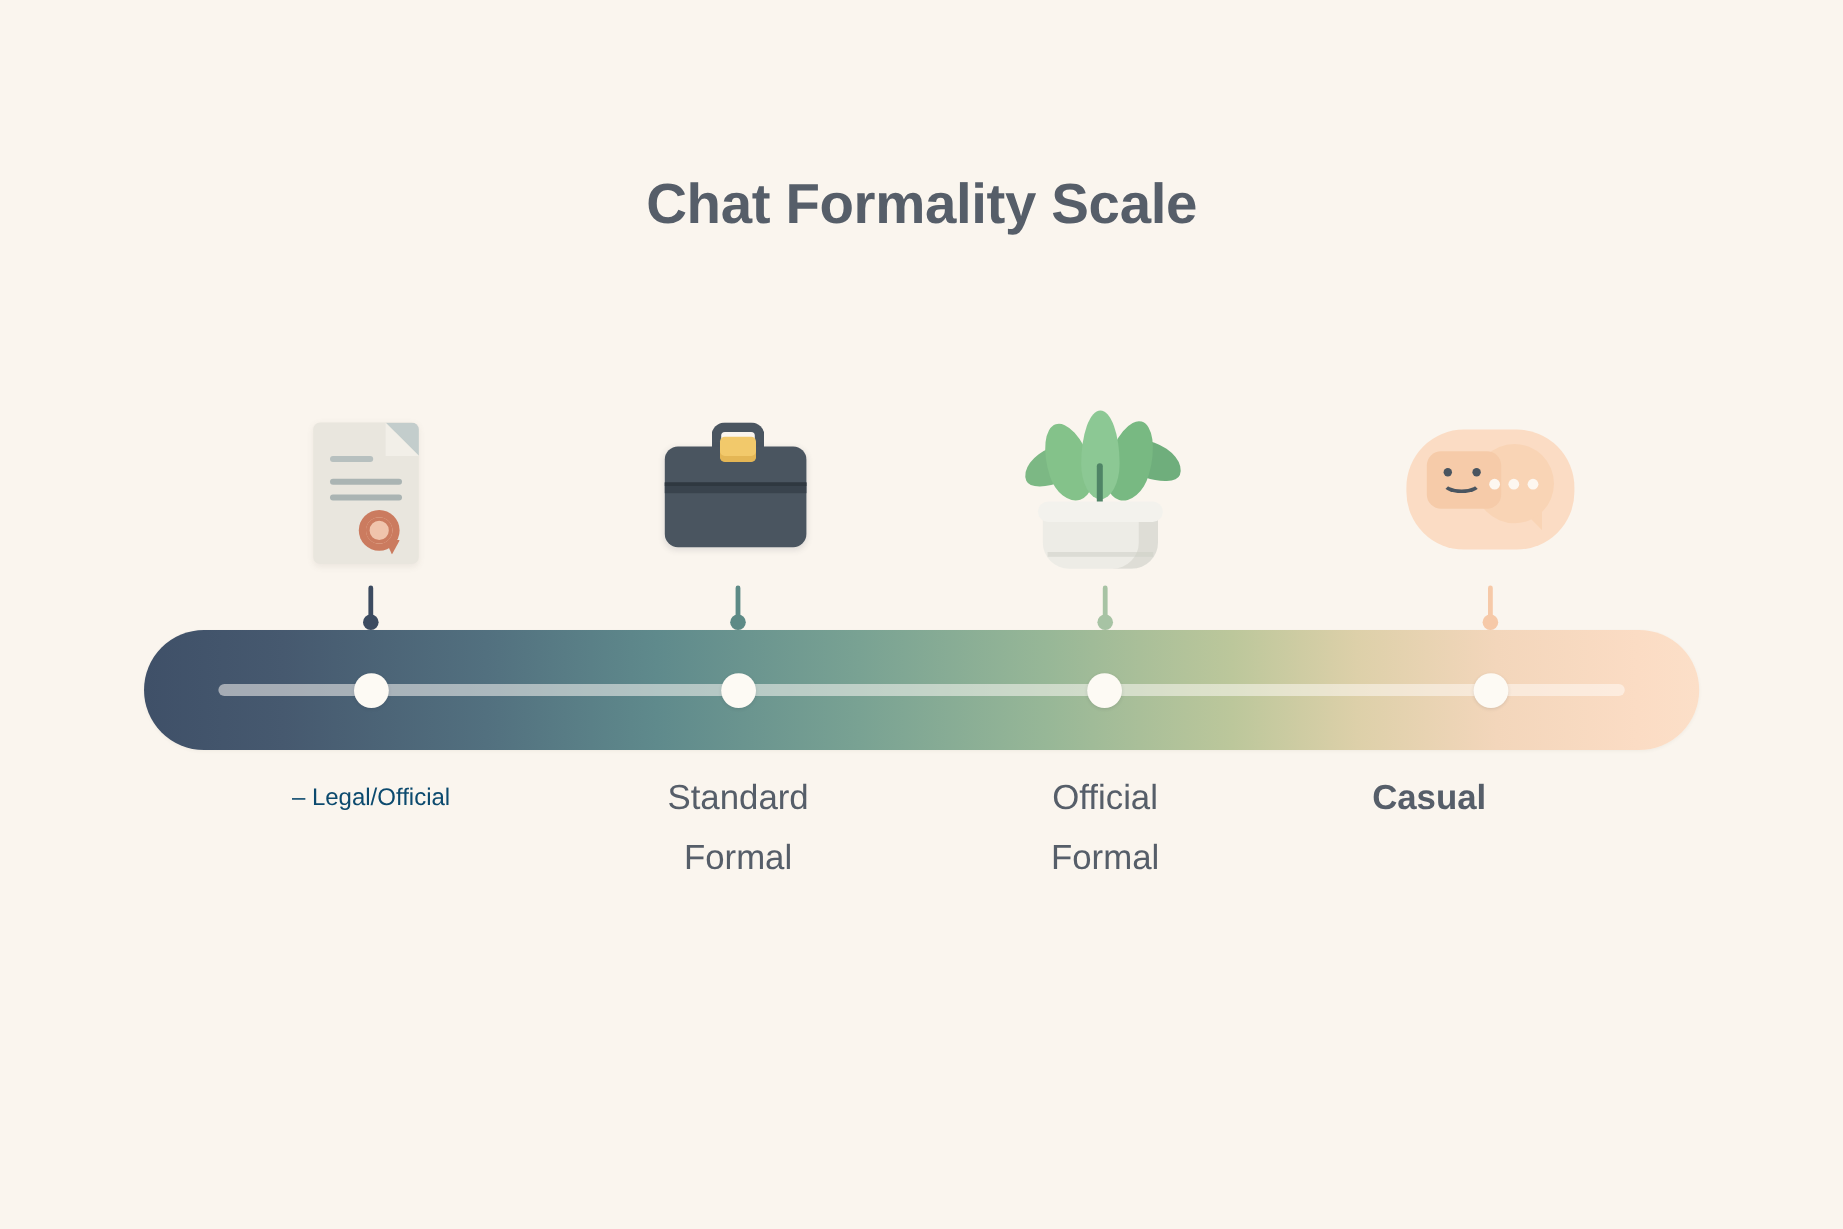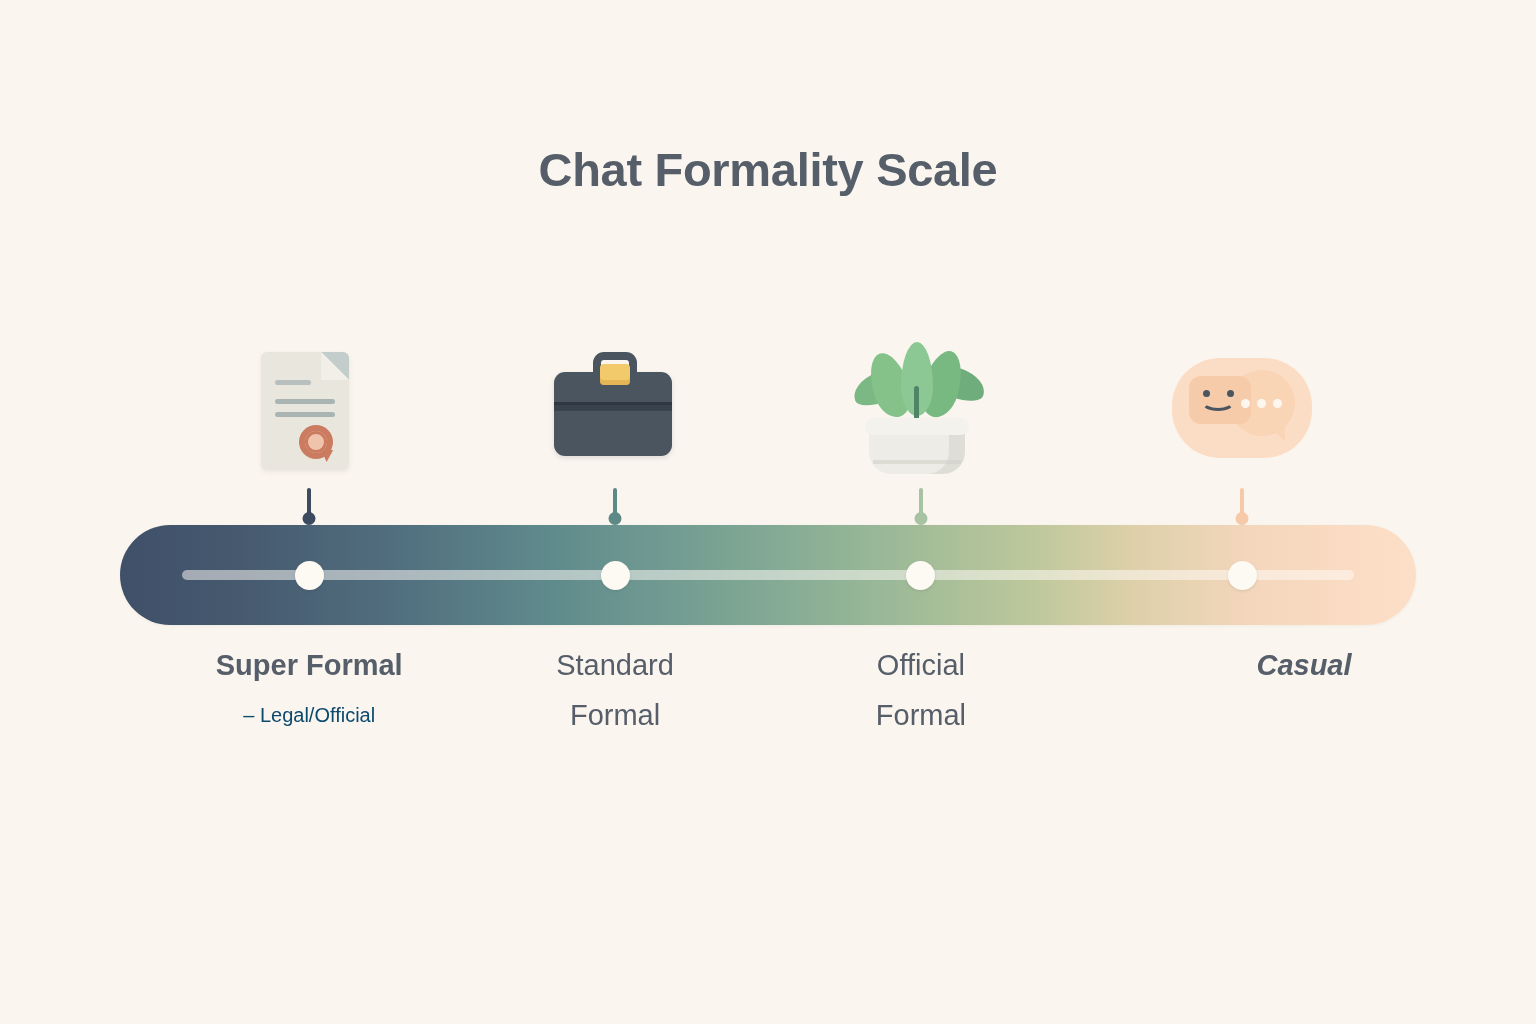--- a/index.html
+++ b/index.html
@@ -435,31 +435,30 @@
     <div class="bar"></div>
     <div class="track"></div>
     <div class="knob" id="knob0" style="left: 189.216px;"></div>
     <div class="knob" id="knob1" style="left: 495.072px;"></div>
     <div class="knob" id="knob2" style="left: 800.928px;"></div>
     <div class="knob" id="knob3" style="left: 1122.34px;"></div>
   </div>
 
   <div class="labels-row">
     <div class="label-slot" id="lab0" style="left: 189.216px;">
-      <div class="label-primary bold">Super Formal</div>
       <div class="label-secondary">– Legal/Official</div>
     </div>
     <div class="label-slot" id="lab1" style="left: 495.072px;">
       <div class="label-primary reg">Standard
 Formal</div>
       <div class="label-secondary"></div>
     </div>
     <div class="label-slot" id="lab2" style="left: 800.928px;">
       <div class="label-primary reg">Official
 Formal</div>
       <div class="label-secondary"></div>
     </div>
-    <div class="label-slot" id="lab3" style="left: 1184px; font-style: italic;">
+    <div class="label-slot" id="lab3" style="left: 1071px;">
       <div class="label-primary bold">Casual</div>
     </div>
   </div>
 
 </div>
 
 </body></html>

